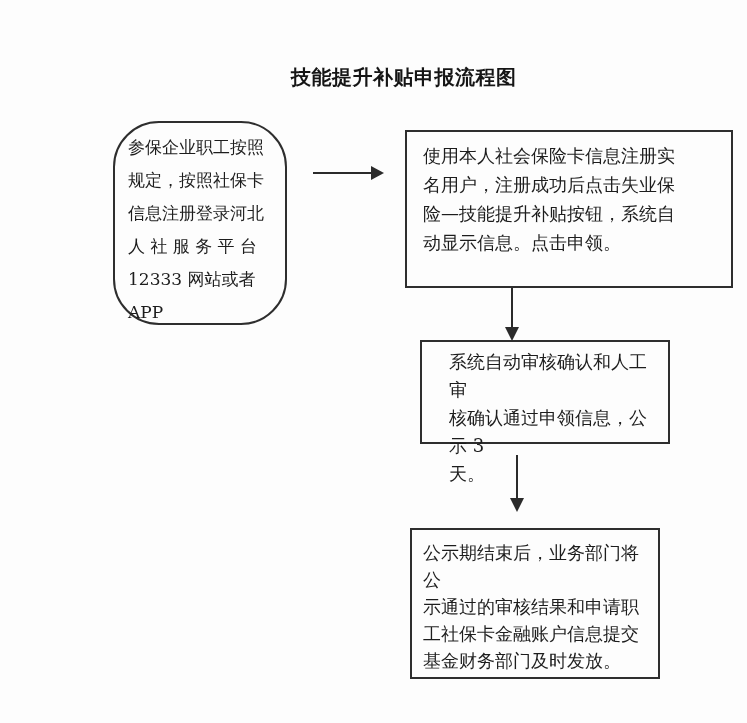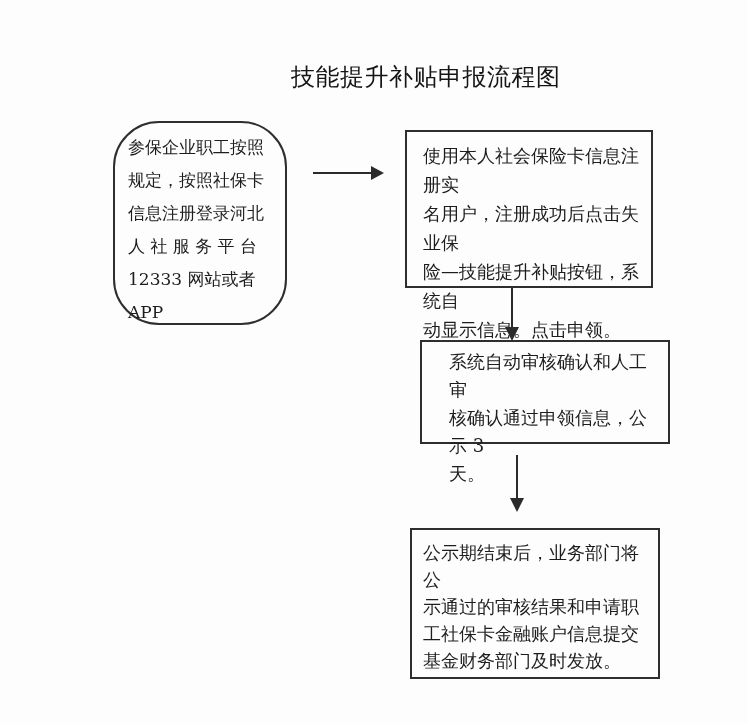--- a/index.html
+++ b/index.html
@@ -14,23 +14,23 @@
     background: #fdfdfd;
     font-family: "DejaVu Serif", "Liberation Serif", serif;
     color: #1d1d1d;
     overflow: hidden;
   }
   .title {
     position: absolute;
     left: 291px;
     top: 62px;
     margin: 0;
-    font-size: 24px;
+    font-size: 20px;
     line-height: 30px;
-    font-weight: 400;
+    font-weight: 700;
     letter-spacing: 0.5px;
     color: #151515;
     white-space: nowrap;
   }
   .node {
     position: absolute;
     box-sizing: border-box;
     border: 2px solid #2e2e2e;
     background: #fdfdfd;
   }
@@ -47,21 +47,21 @@
     border-radius: 46px;
     padding: 8px 10px 0 13px;
   }
   .terminator .node-text {
     font-size: 17px;
     line-height: 33px;
   }
   .box-register {
     left: 405px;
     top: 130px;
-    width: 248px;
+    width: 328px;
     height: 158px;
     padding: 9px 6px 0 16px;
   }
   .box-register .node-text {
     font-size: 18px;
     line-height: 29px;
   }
   .box-review {
     left: 420px;
     top: 340px;

